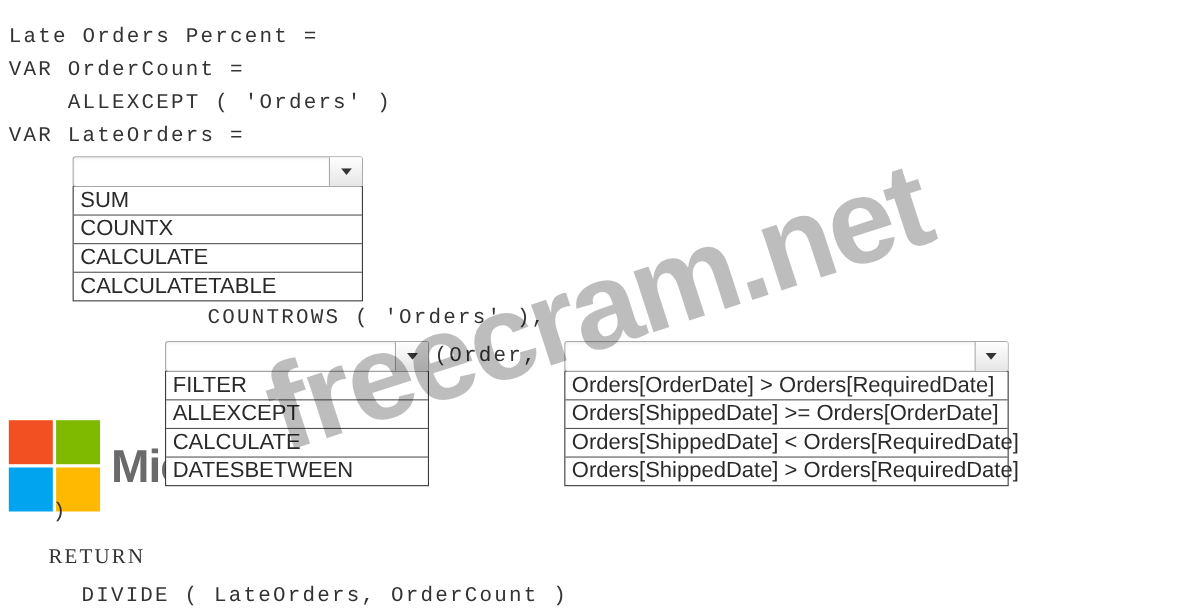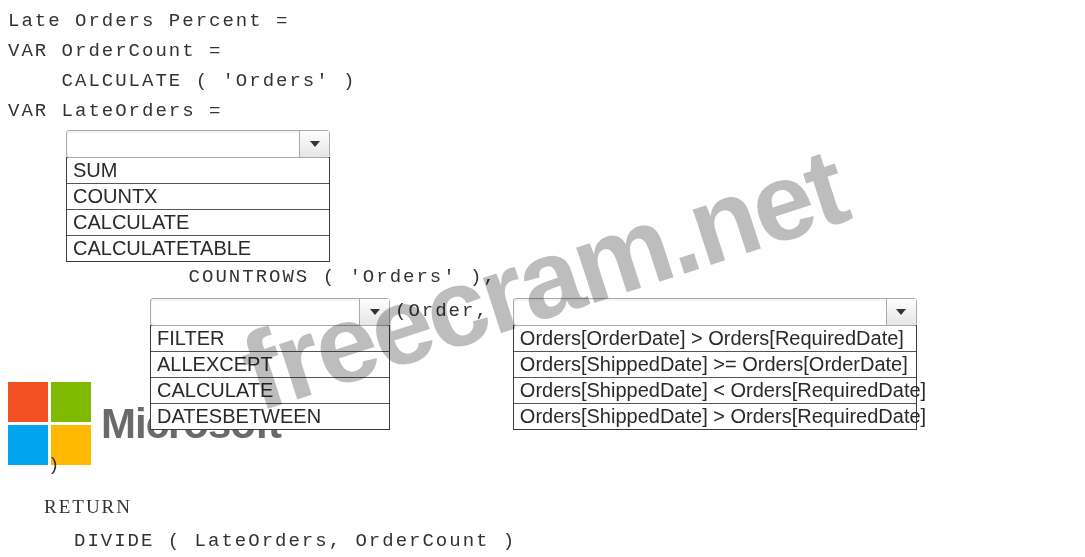--- a/index.html
+++ b/index.html
@@ -8,21 +8,21 @@
       height: 557px;
       font-family: Consolas, 'Courier New', monospace;
       font-size: 19px;
       background: #ffffff;
       color: #333;
       position: relative;
       overflow: hidden;
     }
     .code-block {
       position: relative;
-      padding: 6px 8px;
+      padding: 18px 8px;
       z-index: 2;
     }
     .code-line {
       line-height: 30px;
       white-space: pre;
       letter-spacing: 2px;
     }
     .dropdown-wrap {
       display: inline-block;
       vertical-align: top;
@@ -161,21 +161,21 @@
       <div class="sq-g"></div>
       <div class="sq-b"></div>
       <div class="sq-y"></div>
   </div>
   <div class="ms-text">Microsoft</div>
 </div>
 
 <div class="code-block">
   <div class="code-line">Late Orders Percent =</div>
   <div class="code-line">VAR OrderCount =</div>
-  <div class="code-line">    CALCULATE ( 'Orders' )</div>
+  <div class="code-line">    ALLEXCEPT ( 'Orders' )</div>
   <div class="code-line">VAR LateOrders =</div>
 
   <div style="margin-left:58px;">
     <div class="dropdown-wrap" style="width:264px;">
       <div class="combo-box">
         <div class="combo-value"></div>
         <div class="combo-btn">
           <svg viewBox="0 0 12 6">
               <path d="M1 0 L6 6 L11 0 Z" fill="#333"></path>
             </svg>

